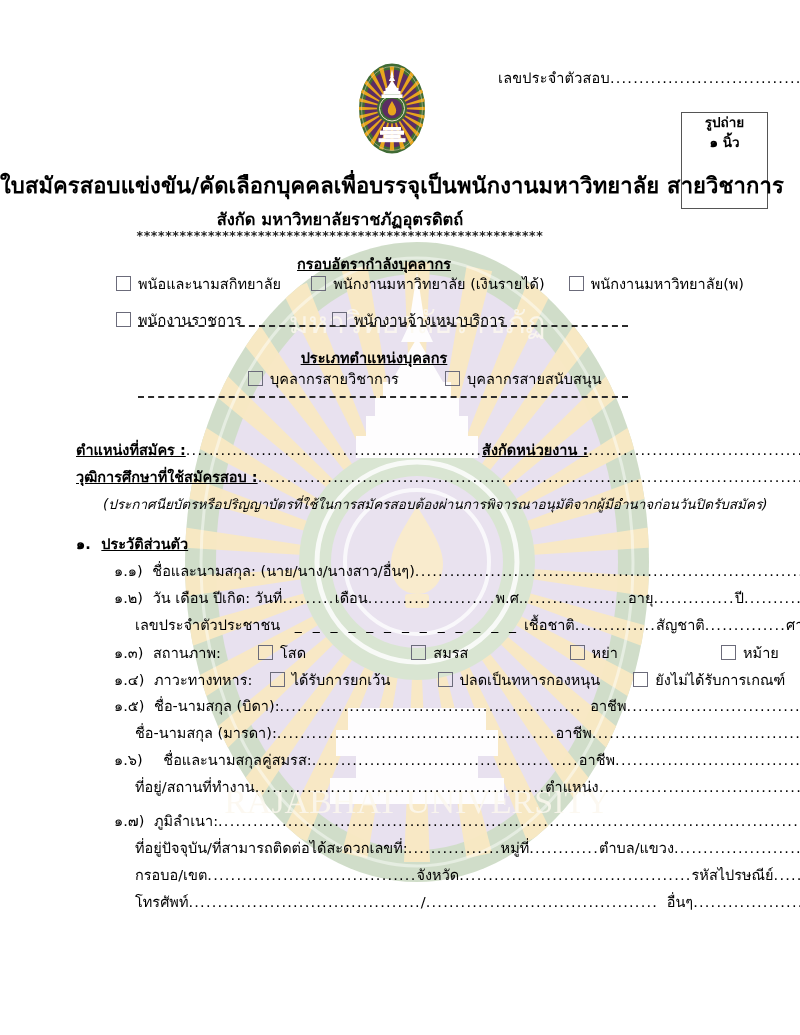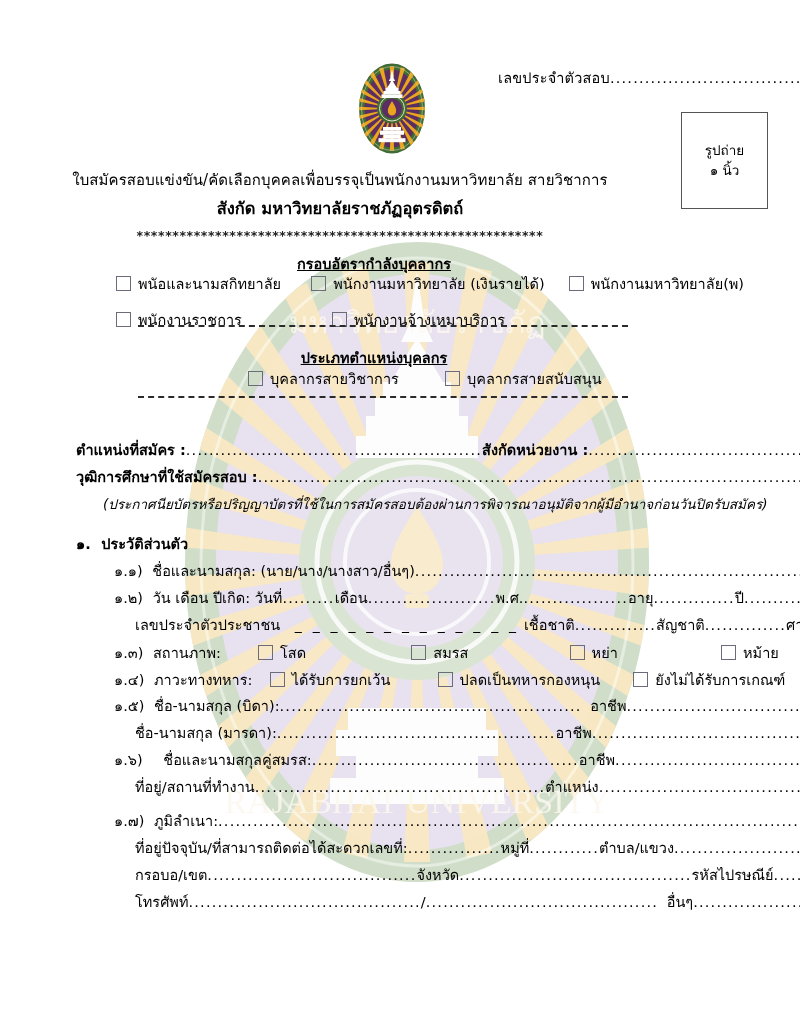--- a/index.html
+++ b/index.html
@@ -63,35 +63,36 @@
   .seal svg { display:block; width:100%; height:100%; }
 
   .photo-box {
     position: absolute;
     left: 681px; top: 112px;
     width: 85px; height: 95px;
     border: 1px solid #555;
     display: flex;
     flex-direction: column;
     align-items: center;
-    justify-content: center;
+    justify-content: flex-start;
     font-size: 13.5px;
     line-height: 1.45;
     background: transparent;
+    font-weight: bold;
   }
 
   .title-wrap {
     position: absolute;
     left: 0; top: 168px;
     width: 680px;
     text-align: center;
   }
   .title-l1 {
-    font-size: 15px;
-    font-weight: 400;
+    font-size: 22px;
+    font-weight: 700;
     letter-spacing: .1px;
     white-space: nowrap;
   }
   .title-l2 {
     font-size: 16.5px;
     font-weight: 700;
     margin-top: 3px;
   }
 
   .stars {
@@ -132,21 +133,21 @@
     margin: 0;
   }
 
   
   .ln {
     position: absolute;
     font-size: 14.5px;
     white-space: nowrap;
     line-height: 1.1;
   }
-  .u { }
+  .u { text-decoration: underline; }
   .it { font-style: italic; }
   .b { font-weight: 700; }
 
   .idbox {
     display: inline-block;
     letter-spacing: 3.2px;
     font-size: 14px;
   }
 </style>
 </head>

